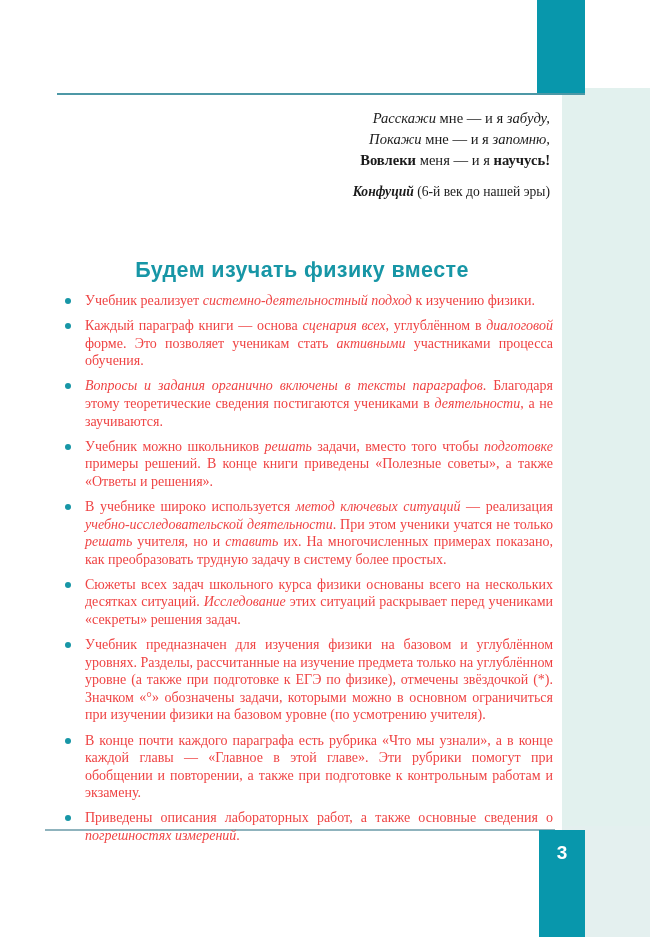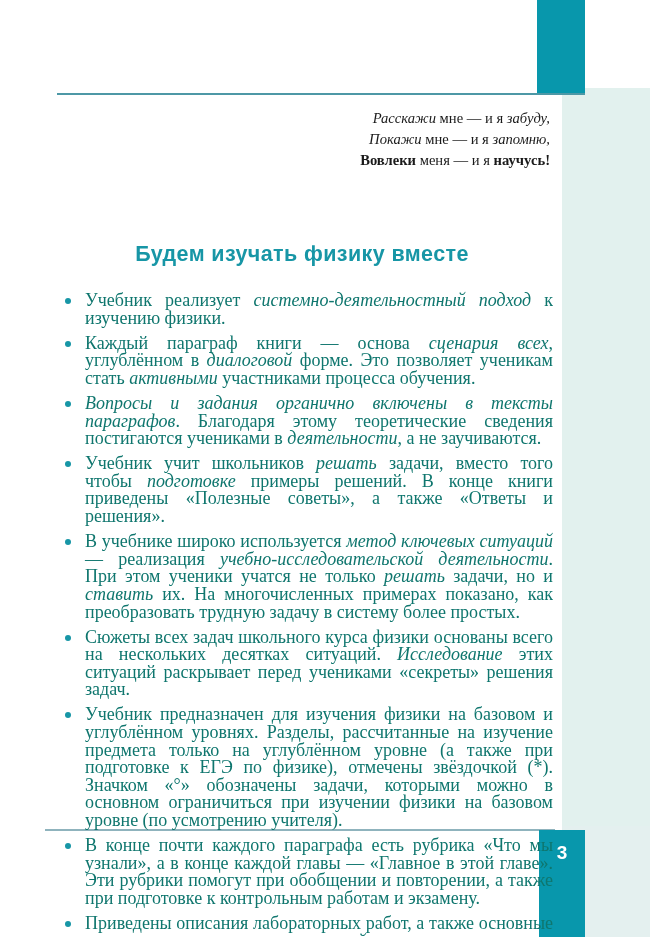--- a/index.html
+++ b/index.html
@@ -96,46 +96,46 @@
   .epigraph .attrib {
     margin-top: 10px;
     font-size: 13.6px;
   }
   .epigraph .attrib i { font-style: italic; font-weight: bold; }
 
   
   .heading {
     position: absolute;
     left: 57px;
-    top: 242px;
+    top: 258px;
     width: 490px;
     text-align: center;
     color: #1796a6;
     font-family: "Liberation Sans", "DejaVu Sans", sans-serif;
     font-weight: bold;
     font-size: 21.5px;
     letter-spacing: 0.4px;
   }
 
   
   .bullets {
     position: absolute;
     left: 57px;
     top: 292px;
     width: 496px;
   }
   .bullet-item {
     position: relative;
     padding-left: 28px;
     margin-bottom: 7.5px;
-    font-size: 18px;
+    font-size: 14px;
     line-height: 17.6px;
     text-align: justify;
     text-justify: inter-word;
-    color: #0f766e;
+    color: #ef4444;
     hyphens: manual;
   }
   .bullet-item::before {
     content: "";
     position: absolute;
     left: 8px;
     top: 6px;
     width: 6px;
     height: 6px;
     border-radius: 50%;
@@ -161,29 +161,32 @@
   <div class="epigraph">
     <div class="line">
       <i>Расскажи</i><span> мне — и я </span><i>забуду,</i>
     </div>
     <div class="line">
       <i>Покажи</i><span> мне — и я </span><i>запомню,</i>
     </div>
     <div class="line">
       <b>Вовлеки</b><span> меня — и я </span><b>научусь!</b>
     </div>
+    <div class="attrib">
+      <i>Конфуций</i><span> (6-й век до нашей эры)</span>
+    </div>
   </div>
 
   <div class="heading">Будем  изучать  физику  вместе</div>
 
   <div class="bullets">
       <div class="bullet-item"><span>Учебник реализует </span><i>системно-деятельностный подход</i><span> к изучению физики.</span></div>
       <div class="bullet-item"><span>Каждый параграф книги — основа </span><i>сценария всех</i><span>, углублённом в </span><i>диалоговой</i><span> форме. Это позволяет ученикам стать </span><i>активными</i><span> участниками процесса обучения.</span></div>
       <div class="bullet-item"><i>Вопросы и задания органично включены в тексты параграфов</i><span>. Благодаря этому теоретические сведения постигаются учениками в </span><i>деятельности</i><span>, а не заучиваются.</span></div>
-      <div class="bullet-item"><span>Учебник учит школьников </span><i>решать</i><span> задачи, вместо того чтобы </span><i>подготовке</i><span> примеры решений. В конце книги приведены «Полезные советы», а также «Ответы и решения».</span></div>
-      <div class="bullet-item"><span>В учебнике широко используется </span><i>метод ключевых ситуаций</i><span> — реализация </span><i>учебно-исследовательской деятельности</i><span>. При этом ученики учатся не только </span><i>решать</i><span> задачи, но и </span><i>ставить</i><span> их. На многочисленных примерах показано, как преобразовать трудную задачу в систему более простых.</span></div>
+      <div class="bullet-item"><span>Учебник можно школьников </span><i>решать</i><span> задачи, вместо того чтобы </span><i>подготовке</i><span> примеры решений. В конце книги приведены «Полезные советы», а также «Ответы и решения».</span></div>
+      <div class="bullet-item"><span>В учебнике широко используется </span><i>метод ключевых ситуаций</i><span> — реализация </span><i>учебно-исследовательской деятельности</i><span>. При этом ученики учатся не только </span><i>решать</i><span> учителя, но и </span><i>ставить</i><span> их. На многочисленных примерах показано, как преобразовать трудную задачу в систему более простых.</span></div>
       <div class="bullet-item"><span>Сюжеты всех задач школьного курса физики основаны всего на нескольких десятках ситуаций. </span><i>Исследование</i><span> этих ситуаций раскрывает перед учениками «секреты» решения задач.</span></div>
       <div class="bullet-item"><span>Учебник предназначен для изучения физики на базовом и углублённом уровнях. Разделы, рассчитанные на изучение предмета только на углублённом уровне (а также при подготовке к ЕГЭ по физике), отмечены звёздочкой (*). Значком «°» обозначены задачи, которыми можно в основном ограничиться при изучении физики на базовом уровне (по усмотрению учителя).</span></div>
       <div class="bullet-item"><span>В конце почти каждого параграфа есть рубрика «Что мы узнали», а в конце каждой главы — «Главное в этой главе». Эти рубрики помогут при обобщении и повторении, а также при подготовке к контрольным работам и экзамену.</span></div>
       <div class="bullet-item"><span>Приведены описания лабораторных работ, а также основные сведения о </span><i>погрешностях измерений</i><span>.</span></div>
     </div>
 
 </div>
 
 </body></html>

